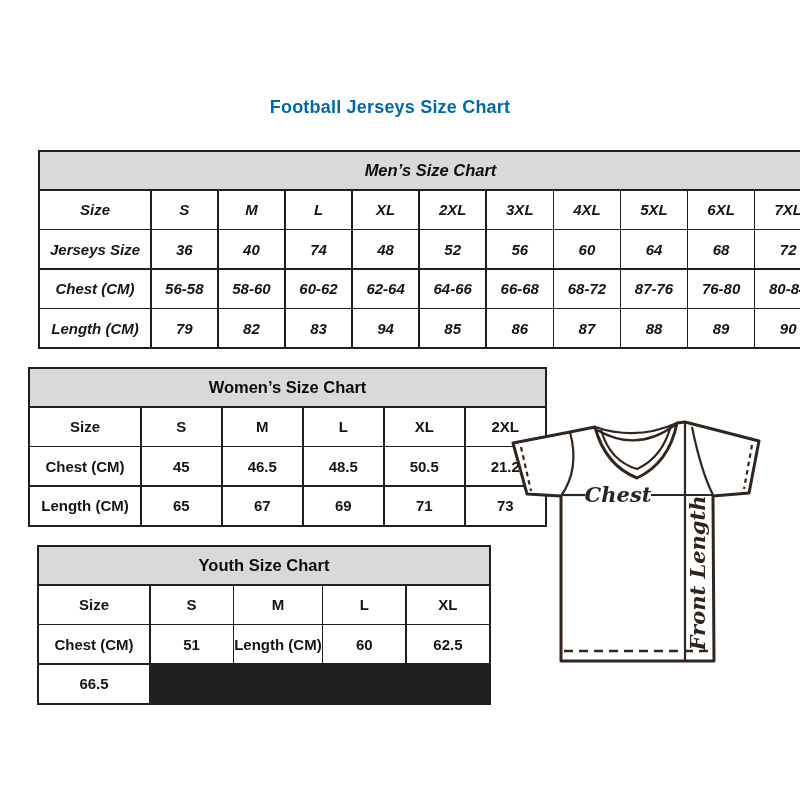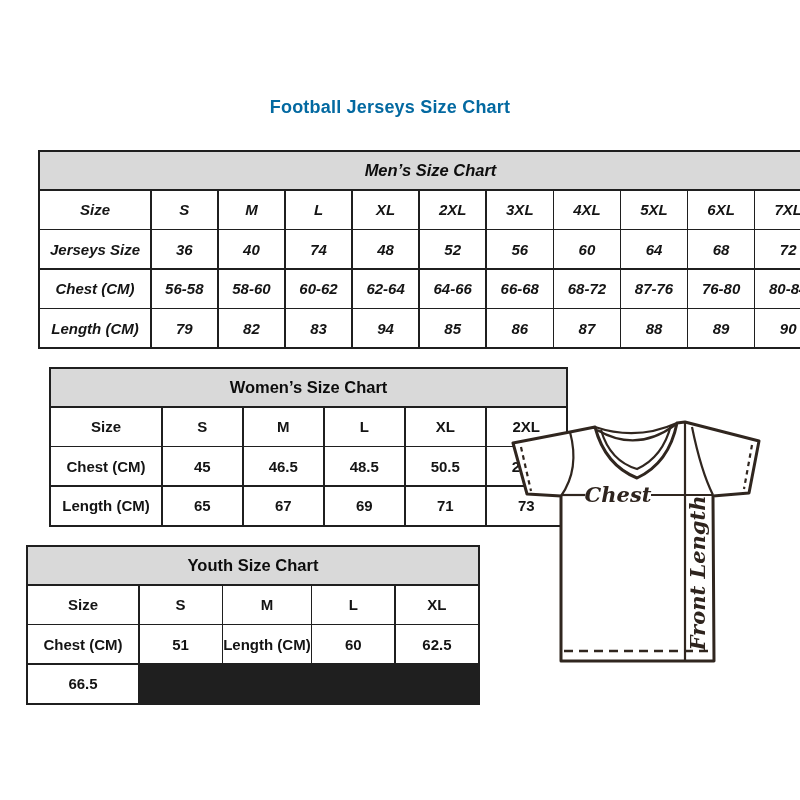--- a/index.html
+++ b/index.html
@@ -19,22 +19,22 @@
   .size-table {
     position: absolute;
     display: grid;
     gap: 1.5px;
     background: #1f1f1f;          
     border: 2px solid #1f1f1f;
     grid-template-rows: 37px;     
     grid-auto-rows: 38px;
   }
   #mens-table   { left: 38px; top: 150px; width: 785px; font-style: italic; }
-  #womens-table { left: 49px; top: 367px; width: 519px; text-align: center; }
-  #youth-table  { left: 26px; top: 545px; width: 454px; }
+  #womens-table { left: 28px; top: 367px; width: 519px; text-align: center; }
+  #youth-table  { left: 37px; top: 545px; width: 454px; }
 
   .tband {
     background: #d9d9d9;
     display: flex; align-items: center; justify-content: center;
     font-size: 16.5px; font-weight: bold; color: #0d0d0d;
   }
   .tcell {
     background: #ffffff;
     display: flex; align-items: center; justify-content: center;
     font-size: 15px; font-weight: bold; color: #141414;

